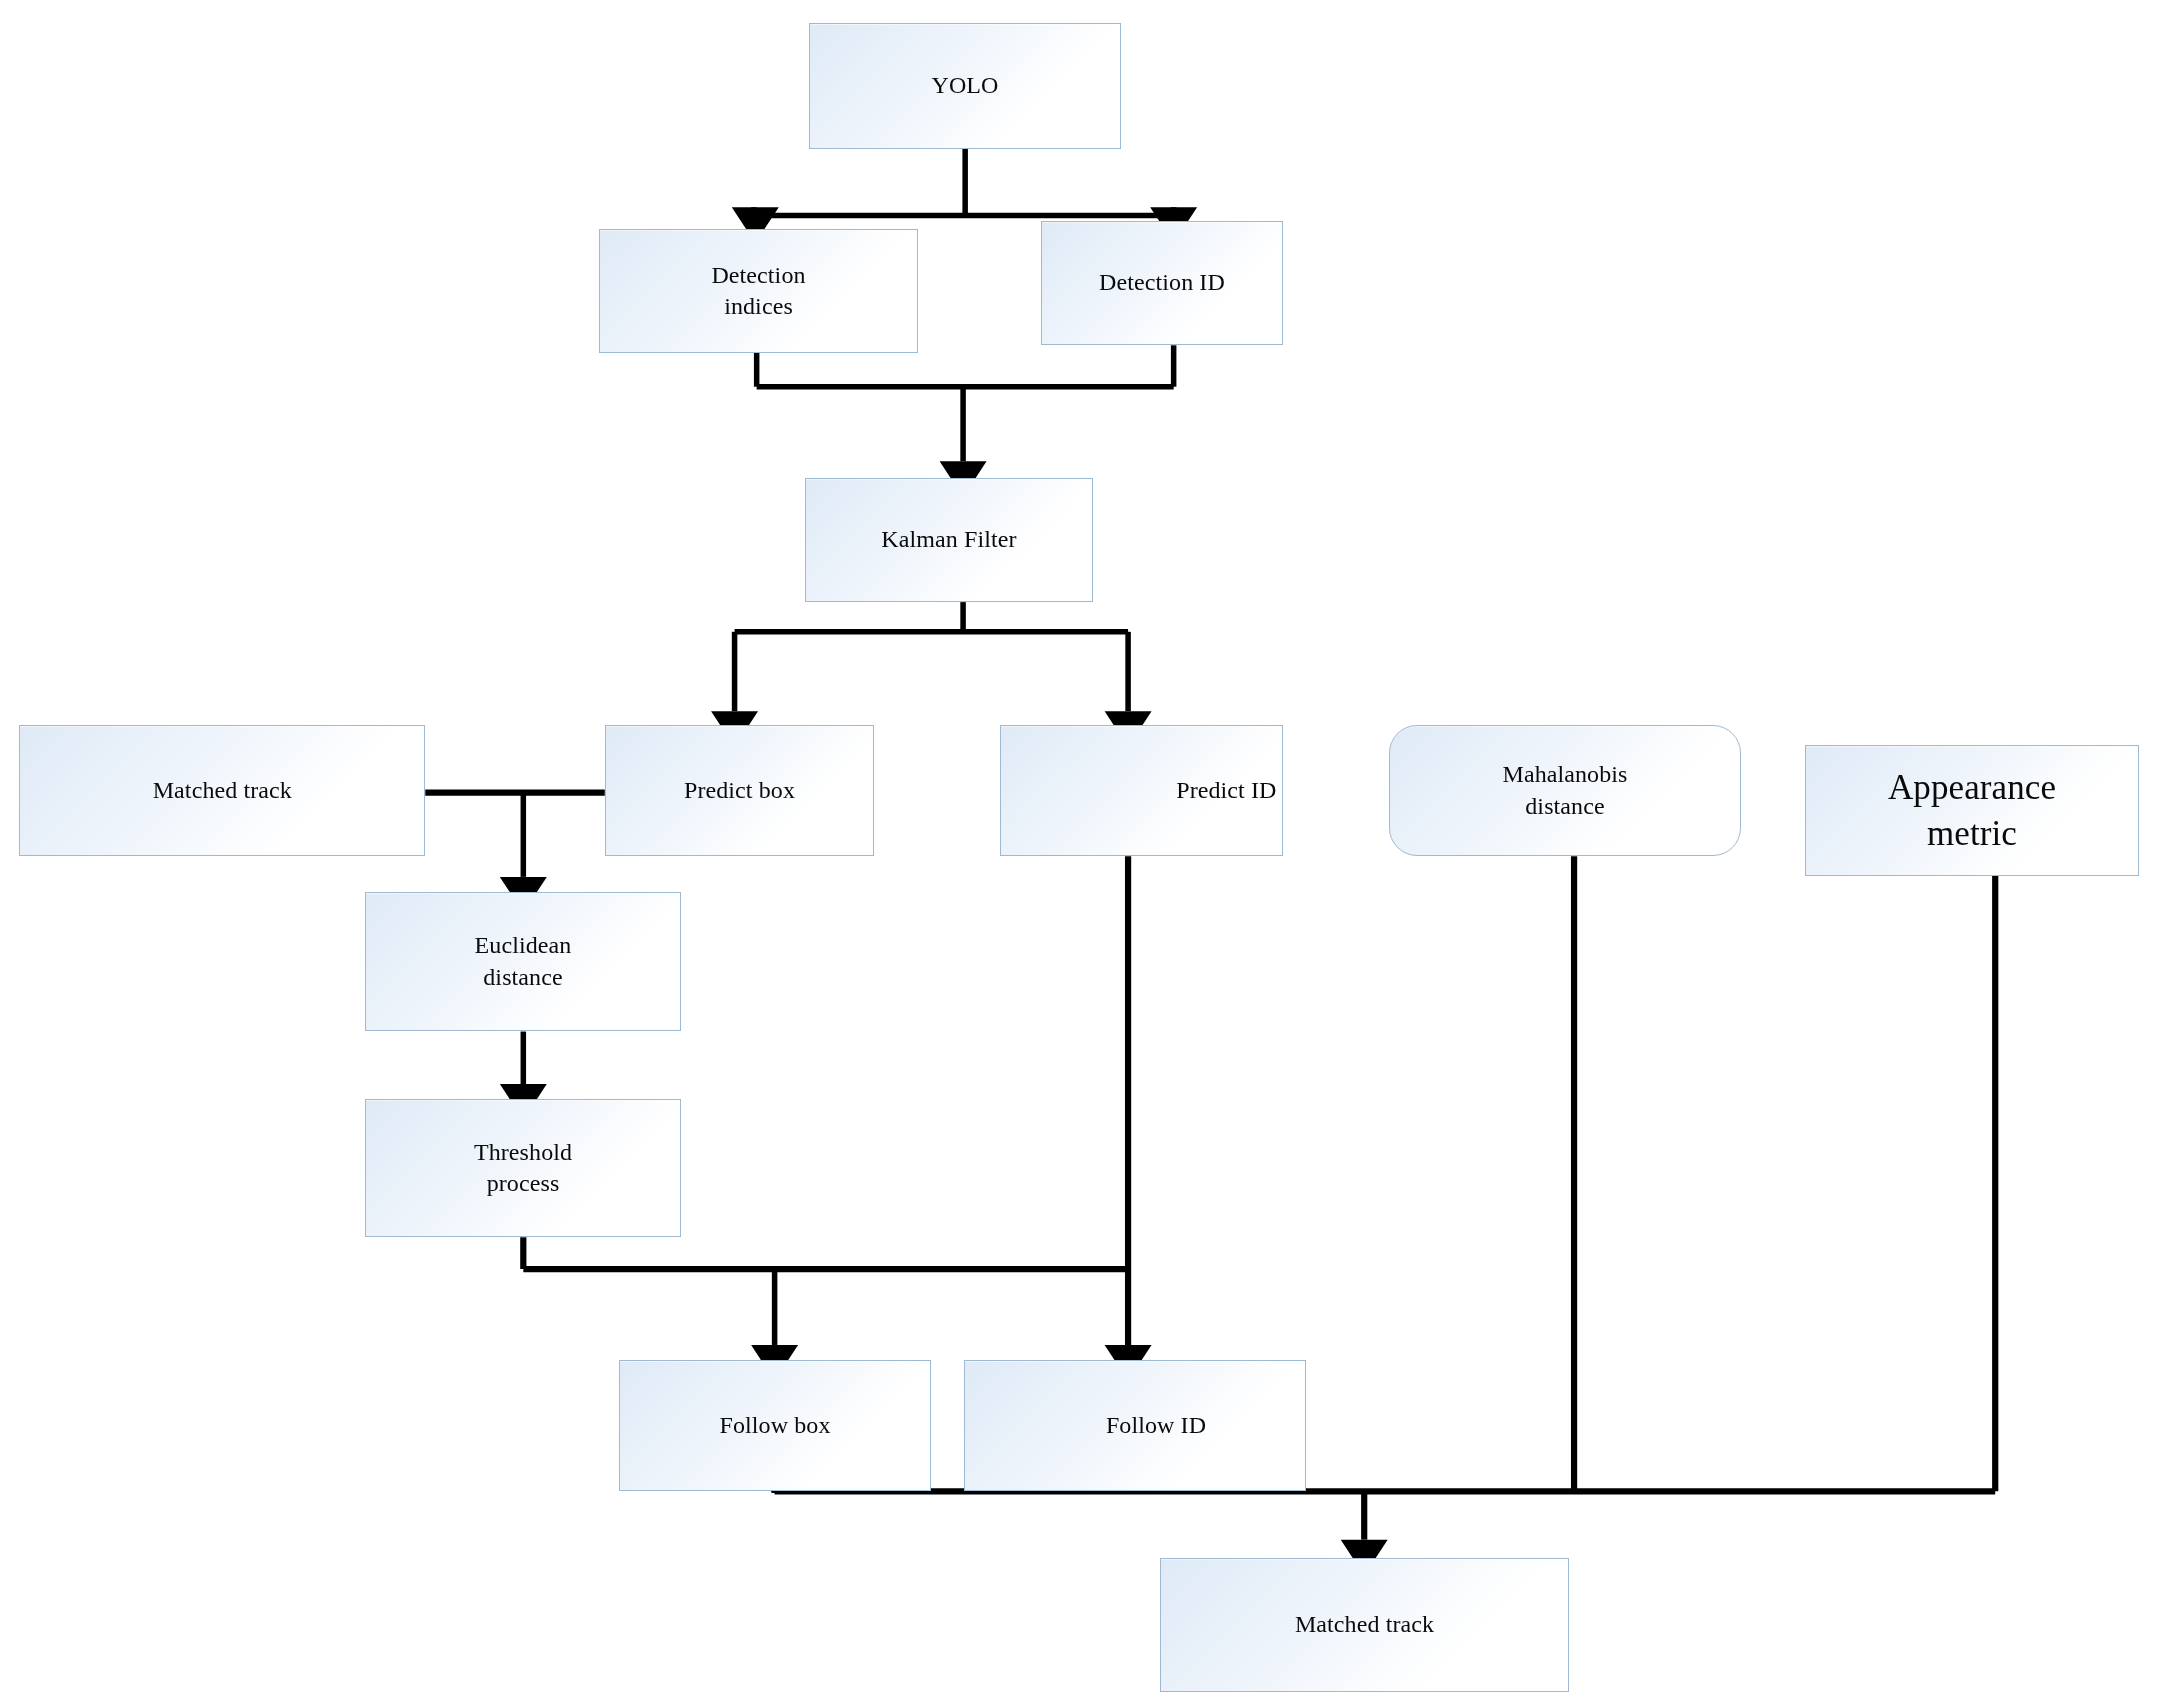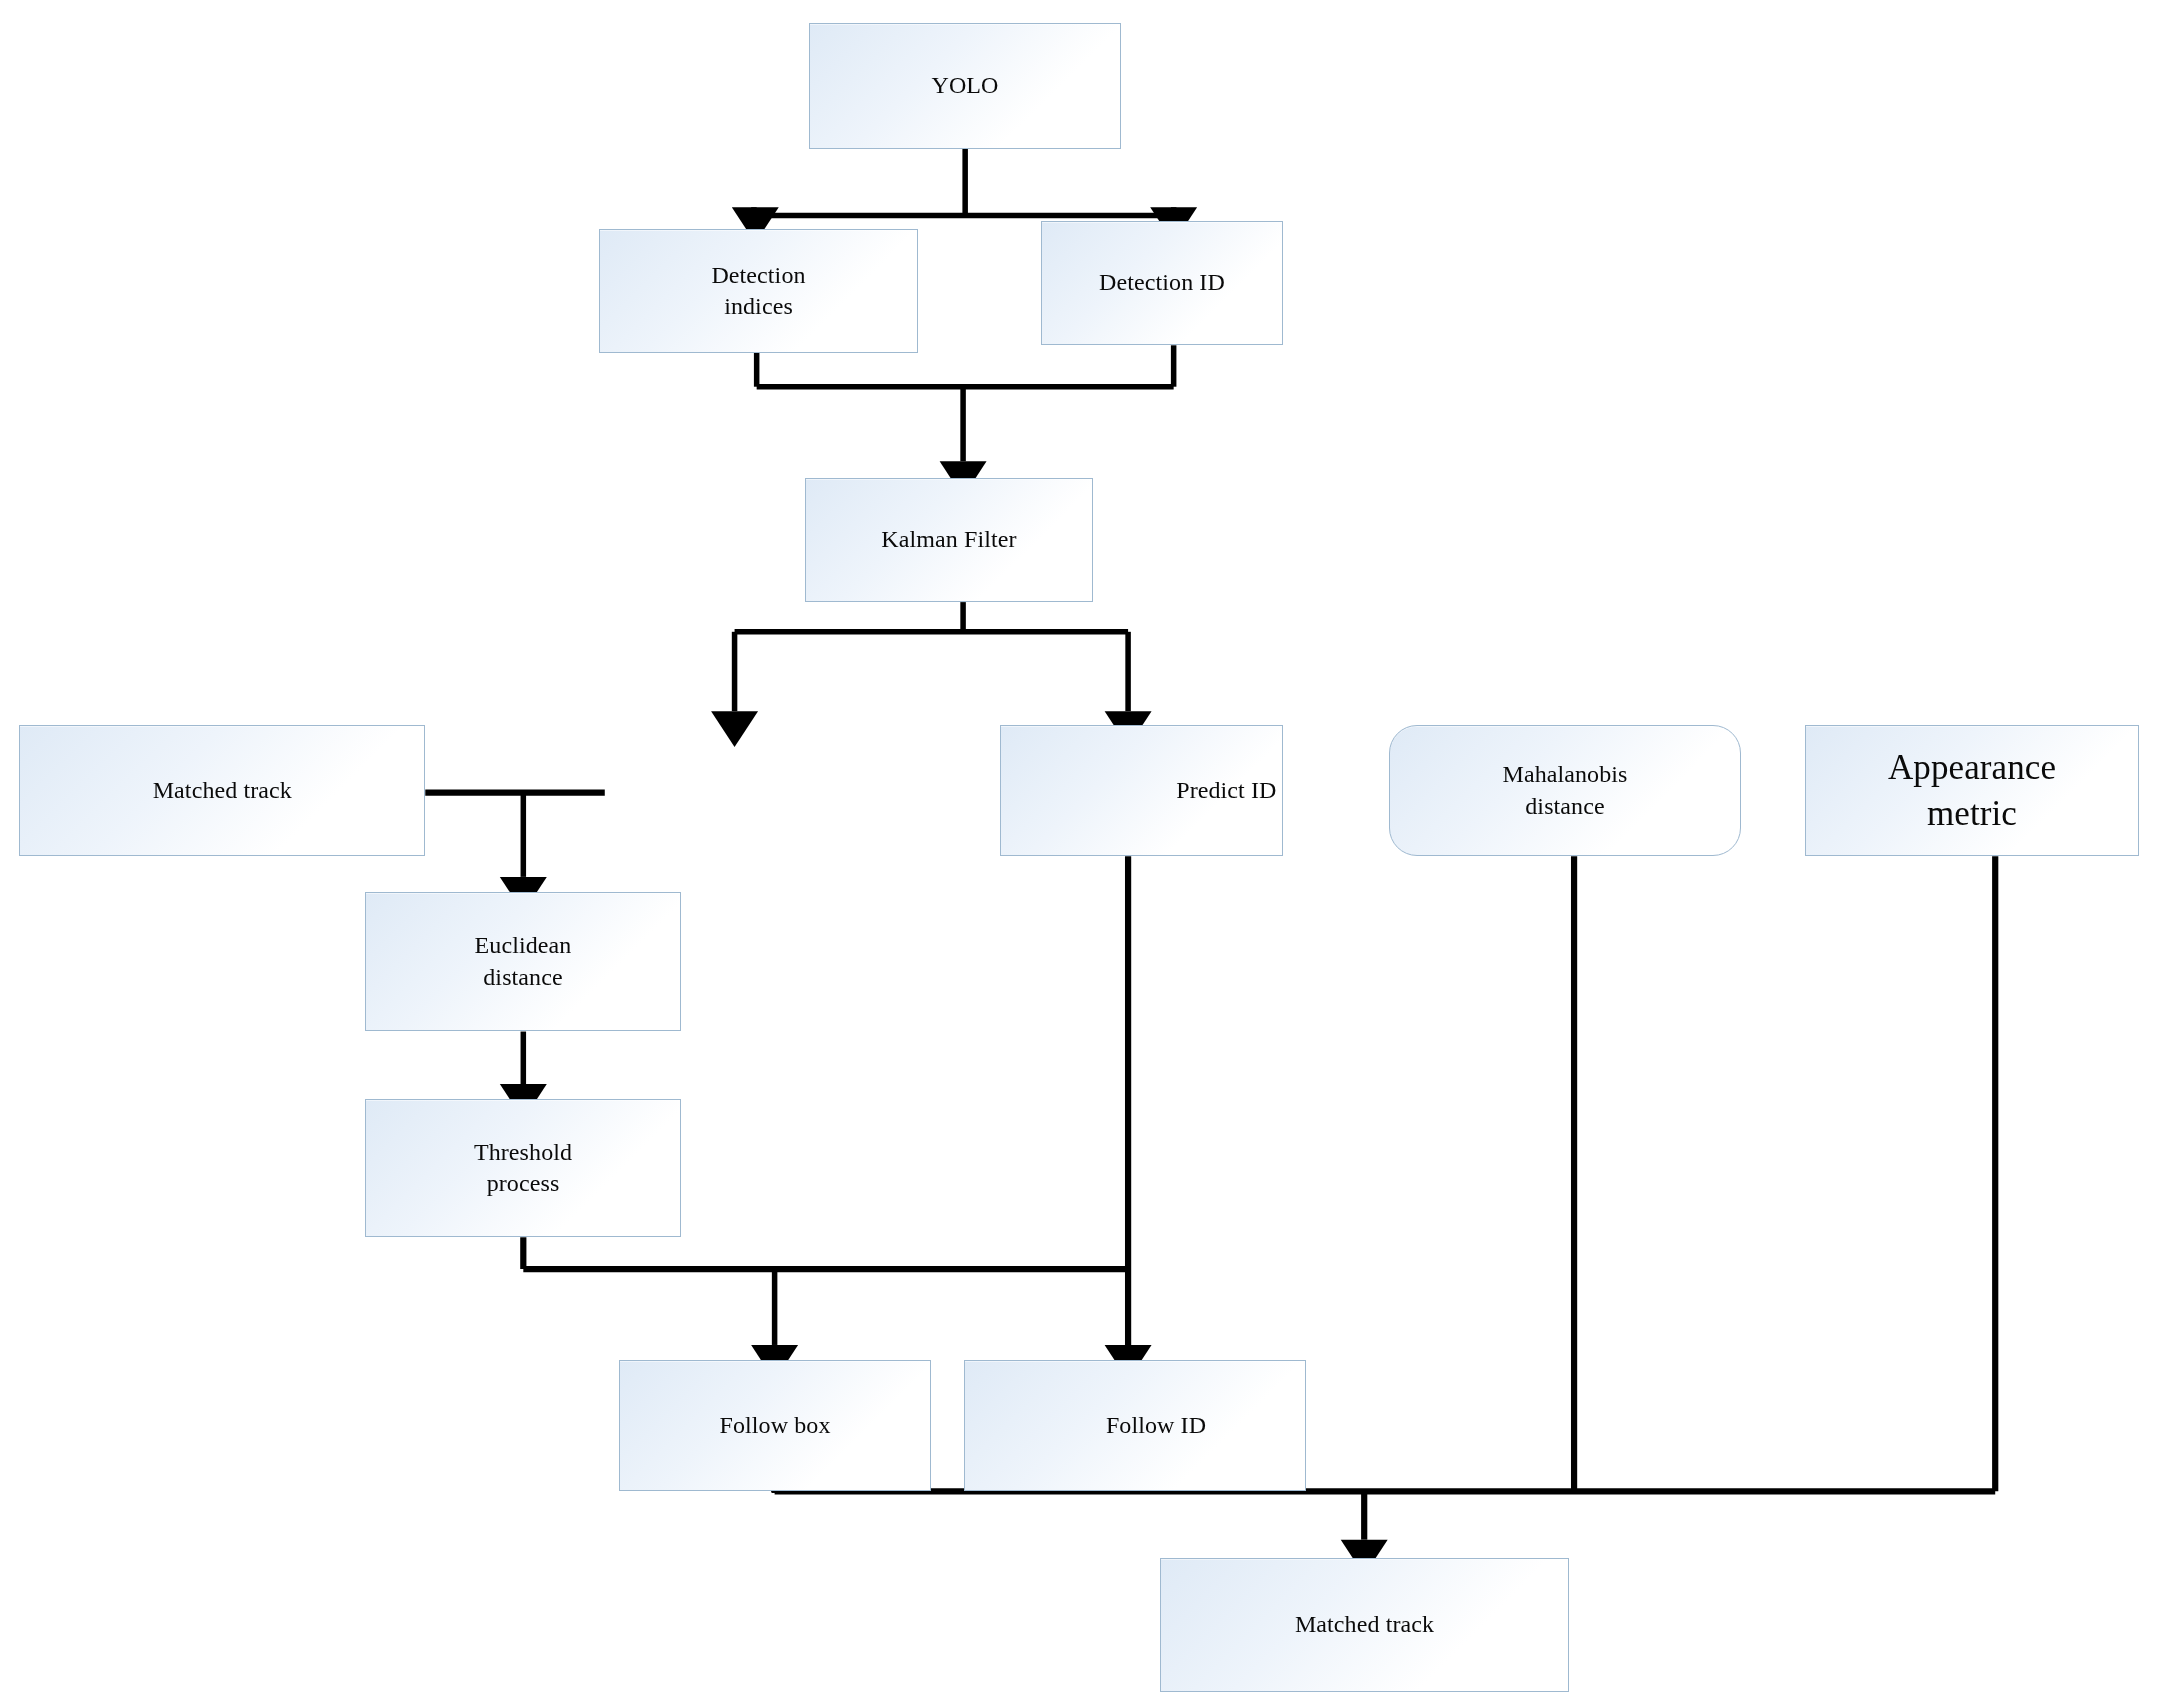--- a/index.html
+++ b/index.html
@@ -345,31 +345,34 @@
   </div>
 
   <div class="node-box" style="left:805px; top:478px; width:288px; height:124px;">
     <span class="node-label">Kalman Filter</span>
   </div>
 
   <div class="node-box" style="left:19.3px; top:725px; width:406px; height:131px;">
     <span class="node-label">Matched track</span>
   </div>
 
+  <div class="node-box" style="left:605px; top:725px; width:269px; height:131px;">
+    <span class="node-label">Predict box</span>
+  </div>
 
   <div class="node-box" style="left:1000px; top:725px; width:283px; height:131px;justify-content:flex-end;">
     <span class="node-label">Predict ID</span>
   </div>
 
   <div class="node-box" style="left:1389px; top:725px; width:352px; height:131px;border-radius:28px;">
     <span class="node-label">Mahalanobis
 distance</span>
   </div>
 
-  <div class="node-box big-text" style="left:1805px; top:725px; width:334px; height:131px;">
+  <div class="node-box big-text" style="left:1805px; top:745px; width:334px; height:131px;">
     <span class="node-label">Appearance
 metric</span>
   </div>
 
   <div class="node-box" style="left:365px; top:892px; width:316px; height:139px;">
     <span class="node-label">Euclidean
 distance</span>
   </div>
 
   <div class="node-box" style="left:365px; top:1099px; width:316px; height:138px;">

